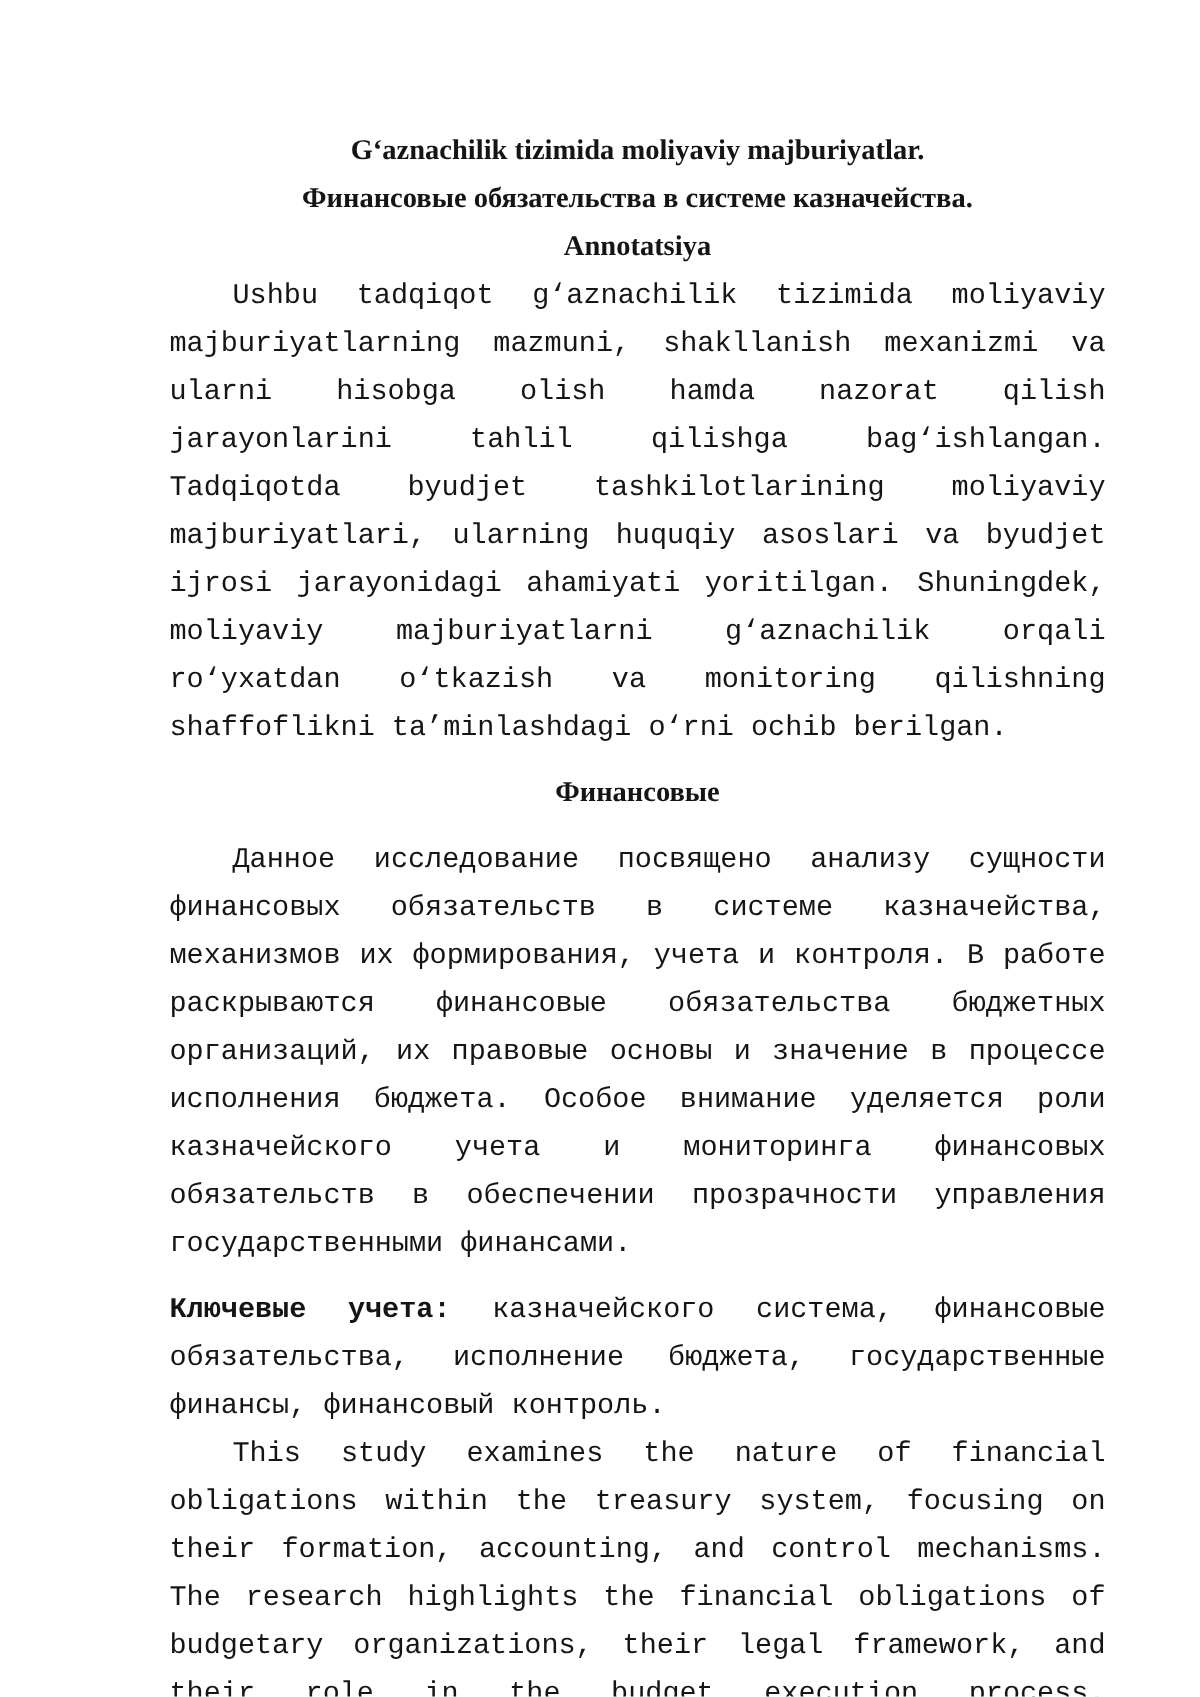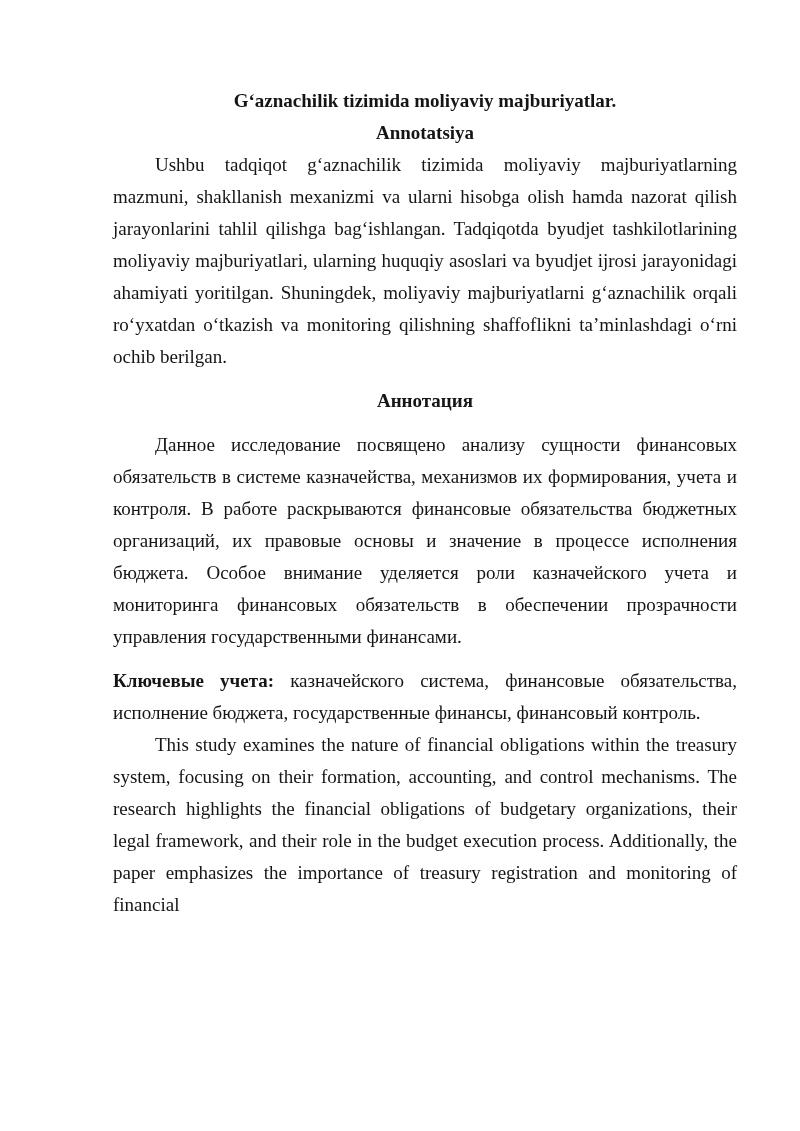--- a/index.html
+++ b/index.html
@@ -29,20 +29,21 @@
   .title, .heading {
     text-align: center;
     font-weight: bold;
   }
   .heading.spaced {
     margin-top: 12px;
     margin-bottom: 12px;
   }
   .para {
     text-align: justify;
+    font-family: Liberation Mono, monospace;
   }
   .indent {
     text-indent: 42px;
   }
   .keywords {
     margin-top: 12px;
   }
   .b {
     font-weight: bold;
   }
@@ -50,27 +51,28 @@
   .continued {
     text-align-last: justify;
   }
 </style>
 </head>
 <body>
 
 <div class="page">
 
   <p class="title">G‘aznachilik tizimida moliyaviy majburiyatlar.</p>
+  <p class="title">Финансовые обязательства в системе казначейства.</p>
 
   <p class="heading">Annotatsiya</p>
 
   <p class="para indent">Ushbu tadqiqot g‘aznachilik tizimida moliyaviy majburiyatlarning mazmuni, shakllanish mexanizmi va ularni hisobga olish hamda nazorat qilish jarayonlarini tahlil qilishga bag‘ishlangan. Tadqiqotda byudjet tashkilotlarining moliyaviy majburiyatlari, ularning huquqiy asoslari va byudjet ijrosi jarayonidagi ahamiyati yoritilgan. Shuningdek, moliyaviy majburiyatlarni g‘aznachilik orqali ro‘yxatdan o‘tkazish va monitoring qilishning shaffoflikni ta’minlashdagi o‘rni ochib berilgan.</p>
 
 
-  <p class="heading spaced">Аннотация</p>
+  <p class="heading spaced">Финансовые</p>
 
   <p class="para indent">Данное исследование посвящено анализу сущности финансовых обязательств в системе казначейства, механизмов их формирования, учета и контроля. В работе раскрываются финансовые обязательства бюджетных организаций, их правовые основы и значение в процессе исполнения бюджета. Особое внимание уделяется роли казначейского учета и мониторинга финансовых обязательств в обеспечении прозрачности управления государственными финансами.</p>
 
   <p class="para keywords"><span class="b">Ключевые учета:</span><span> казначейского система, финансовые обязательства, исполнение бюджета, государственные финансы, финансовый контроль.</span></p>
 
 
   <p class="para indent continued">This study examines the nature of financial obligations within the treasury system, focusing on their formation, accounting, and control mechanisms. The research highlights the financial obligations of budgetary organizations, their legal framework, and their role in the budget execution process. Additionally, the paper emphasizes the importance of treasury registration and monitoring of financial</p>
 
 </div>
 

